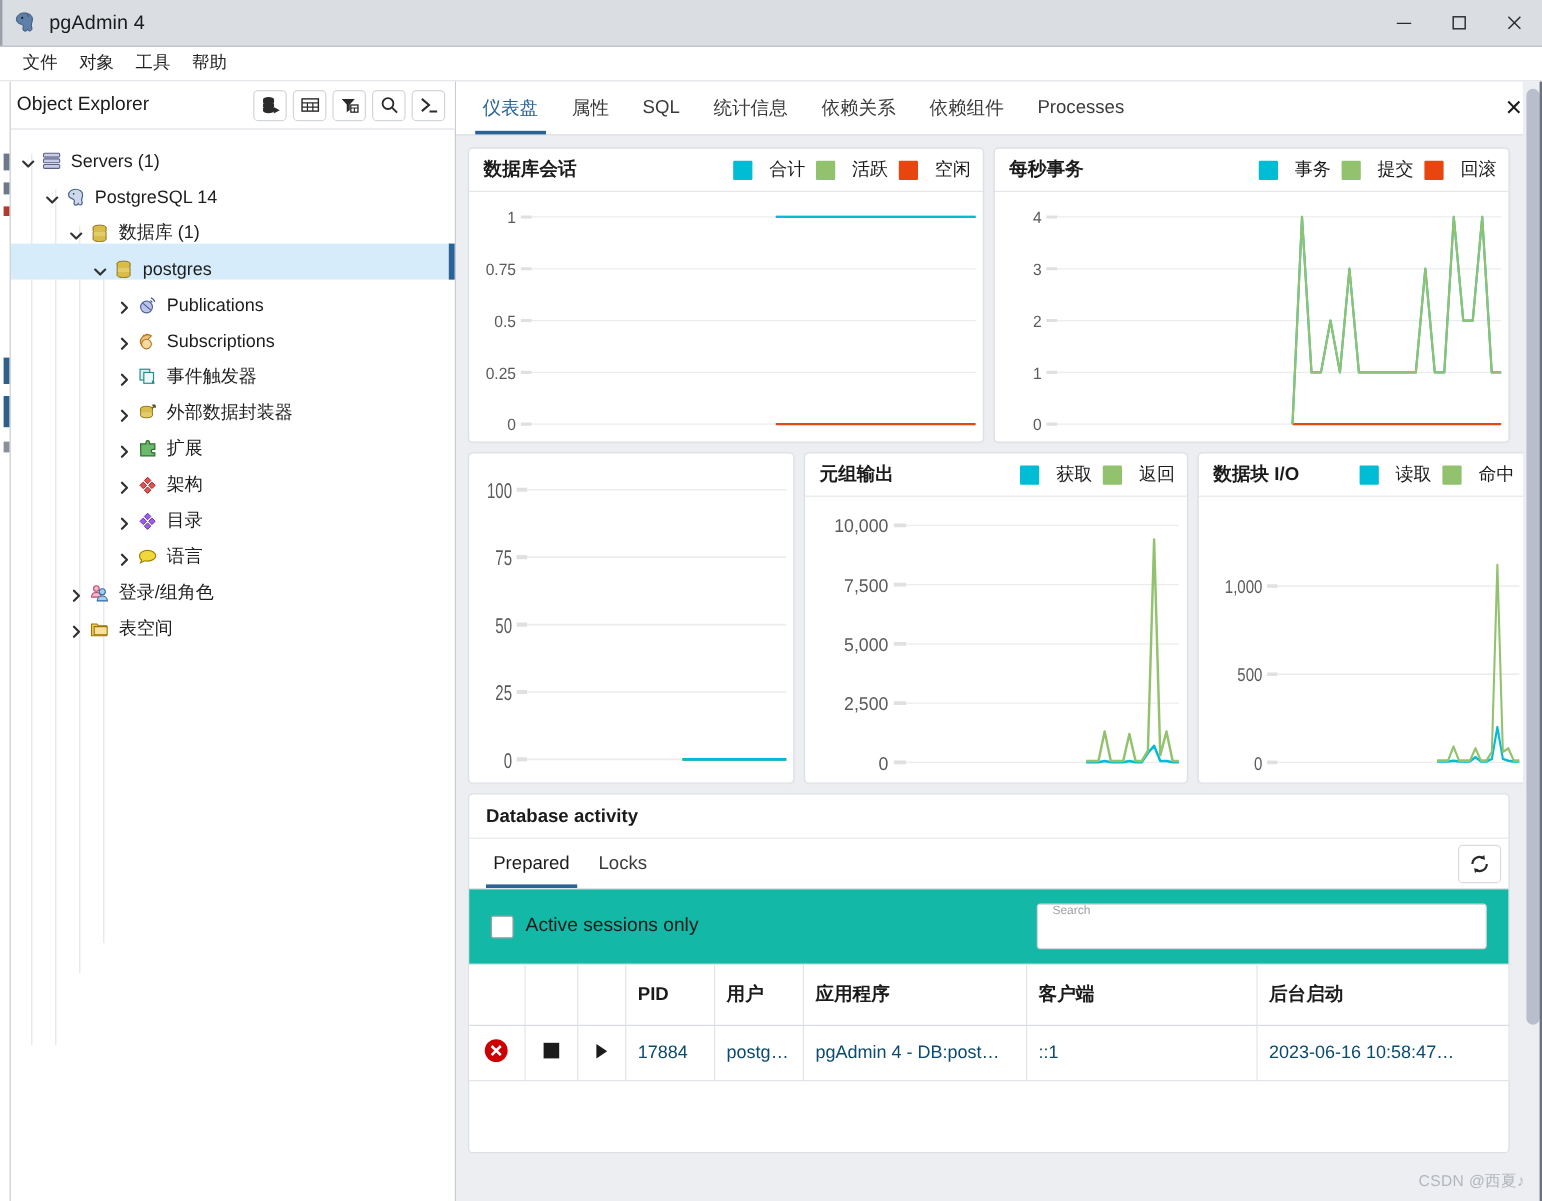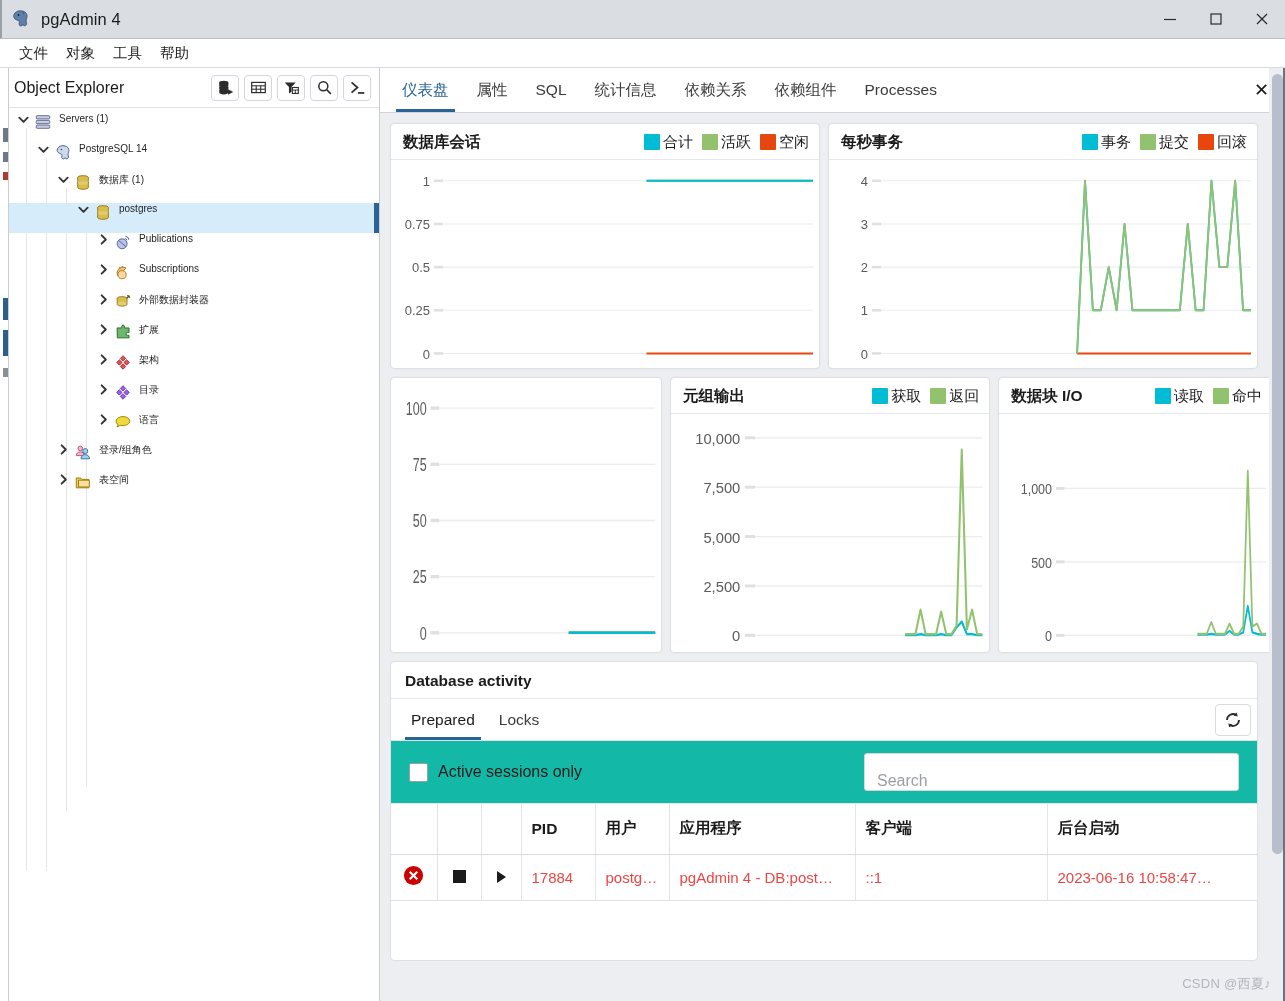--- a/index.html
+++ b/index.html
@@ -44,21 +44,21 @@
   }
   .sidebar-title { font-size: 16px; color: #1b1b1b; flex: 1 1 auto; }
   .tool-btns { display: flex; gap: 5px; }
   .tool-btn {
     width: 28px; height: 26px; border: 1px solid #d3d6da; border-radius: 4px; background: #fff;
     display: flex; align-items: center; justify-content: center;
   }
   .tool-btn svg { display: block; }
 
   .tree { flex: 1 1 auto; overflow: hidden; padding-top: 5px; position: relative; }
-  .tree-row { height: 30px; display: flex; align-items: flex-start; font-size: 10px; color: #1d1d1d; position: relative; white-space: nowrap; }
+  .tree-row { height: 30px; display: flex; align-items: flex-end; font-size: 15px; color: #1d1d1d; position: relative; white-space: nowrap; }
   .tree-row.sel { background: #d6ecfb; }
   .tree-row.sel::after { content: ""; position: absolute; right: 0; top: 0; bottom: 0; width: 5px; background: #2a6496; }
   .twisty { width: 18px; flex: 0 0 18px; display: flex; align-items: center; justify-content: center; color: #3b3b3b; }
   .twisty svg { display: block; }
   .node-ico { width: 22px; flex: 0 0 22px; display: flex; align-items: center; justify-content: center; margin-right: 5px; }
   .node-ico svg { display: block; }
   .guide { position: absolute; top: 0; bottom: 0; width: 1px; background: #e3e5e8; }
 
   .leftstrip { position: absolute; left: 0; top: 0; bottom: 0; width: 9px; }
   .leftstrip .bar { position: absolute; left: 0; width: 9px; }
@@ -83,50 +83,50 @@
   .card {
     background: #fff; border: 1px solid #dcdfe3; border-radius: 4px; display: flex; flex-direction: column;
     box-shadow: 0 0 0 1px rgba(0,0,0,0.01);
   }
   .card-head {
     display: flex; align-items: flex-start; padding: 8px 10px 6px 12px; border-bottom: 1px solid #e4e7ea;
     min-height: 36px; gap: 6px;
   }
   .card-title { font-size: 15.5px; font-weight: bold; color: #1b1b1b; line-height: 1.35; flex: 0 1 auto; }
   .legend { margin-left: auto; display: flex; gap: 9px; align-items: flex-start; flex-wrap: wrap; justify-content: flex-end; }
-  .legend-item { display: flex; align-items: flex-start; gap: 3px; font-size: 15px; color: #1b1b1b; line-height: 1.35; }
+  .legend-item { display: flex; align-items: flex-start; gap: 14px; font-size: 15px; color: #1b1b1b; line-height: 1.35; }
   .swatch { width: 16px; height: 16px; flex: 0 0 16px; border-radius: 1px; margin-top: 2px; }
   .chart-wrap { flex: 1 1 auto; position: relative; min-height: 0; }
   .chart-wrap svg { display: block; width: 100%; height: 100%; }
 
   
   .activity { background: #fff; border: 1px solid #dcdfe3; border-radius: 4px; display: flex; flex-direction: column; min-height: 0; flex: 1 1 auto; }
   .activity-head { padding: 10px 14px 8px 14px; font-size: 15.5px; font-weight: bold; color: #1b1b1b; border-bottom: 1px solid #e6e8eb; }
   .activity-tabs { display: flex; align-items: stretch; height: 42px; border-bottom: 1px solid #dfe2e6; padding-left: 8px; position: relative; }
   .atab { display: flex; align-items: center; padding: 0 12px; font-size: 15.5px; color: #3b3b3b; position: relative; }
   .atab.active { color: #1b1b1b; }
   .atab.active::after { content: ""; position: absolute; left: 6px; right: 6px; bottom: 0; height: 3px; background: #2a6496; }
   .refresh-btn { margin-left: auto; align-self: center; width: 36px; height: 32px; border: 1px solid #d8dbdf; border-radius: 4px; background: #fff; display: flex; align-items: center; justify-content: center; margin-right: 6px; }
 
   .filters { display: flex; align-items: center; padding: 12px 18px; border-bottom: 1px solid #e6e8eb; background: #14b8a6; }
   .chk-wrap { display: flex; align-items: center; gap: 10px; }
   .chk { width: 19px; height: 19px; border: 1px solid #9aa0a6; border-radius: 2px; background: #fff; }
   .chk-label { font-size: 16px; color: #1b1b1b; }
   .search-box {
     margin-left: auto; width: 375px; height: 38px; border: 1px solid #d4d7db; border-radius: 3px; background: #fff;
-    display: flex; align-items: flex-end; padding: 0 12px; font-size: 16px; color: #9b9fa5;
+    display: flex; align-items: flex-start; padding: 0 12px; font-size: 10px; color: #9b9fa5;
   }
 
   table.sessions { width: 100%; border-collapse: collapse; table-layout: fixed; background: #fff; }
   table.sessions th {
     text-align: left; font-size: 15.5px; font-weight: bold; color: #1b1b1b; padding: 12px 10px;
     border-right: 1px solid #e2e4e8; border-bottom: 1px solid #d8dbdf; background: #fff; height: 50px; vertical-align: middle;
   }
   table.sessions td {
-    font-size: 15px; color: #ef4444; padding: 10px; border-right: 1px solid #e2e4e8; border-bottom: 1px solid #e2e4e8;
+    font-size: 15px; color: #0c4a6e; padding: 10px; border-right: 1px solid #e2e4e8; border-bottom: 1px solid #e2e4e8;
     height: 46px; white-space: nowrap; overflow: hidden; text-overflow: ellipsis; vertical-align: middle;
   }
   td.ctr { text-align: center; padding: 0; }
   .stop-ico { display: inline-flex; align-items: center; justify-content: center; }
   .sq { display: inline-block; width: 13px; height: 13px; background: #1b1b1b; }
   .tri { display: inline-block; width: 0; height: 0; border-left: 9px solid #1b1b1b; border-top: 6px solid transparent; border-bottom: 6px solid transparent; }
 
   .watermark { position: absolute; right: 14px; bottom: 8px; font-size: 13px; color: #b2b6bc; font-family: "Liberation Sans", sans-serif; letter-spacing: .3px; }
 
   
@@ -321,20 +321,36 @@
                 </svg>
               </span>
               <span class="node-ico">
                 <svg width="18" height="18" viewBox="0 0 20 20">
                   <path d="M4.5 14.5a6.5 6.5 0 0 1 9-9l-9 9z" fill="#f2c179" stroke="#b0761c" stroke-width="1"></path>
                   <circle cx="9" cy="13" r="4.5" fill="#f7d9a3" stroke="#b0761c" stroke-width="1"></circle>
                   <path d="M6 4.5l.8 1.6M9.2 3.3l.2 1.8" stroke="#b0761c" stroke-width="1.1"></path>
                 </svg>
               </span>
               <span>Subscriptions</span>
+            </div>
+            <div class="tree-row">
+              <span style="flex: 0 0 94px;"></span>
+              <span class="twisty">
+                <svg width="13" height="13" viewBox="0 0 14 14">
+                  <polyline points="5,2.5 9.5,7 5,11.5" fill="none" stroke="#333" stroke-width="2" stroke-linecap="round" stroke-linejoin="round"></polyline>
+                </svg>
+              </span>
+              <span class="node-ico">
+                <svg width="18" height="18" viewBox="0 0 20 20">
+                  <rect x="3" y="3" width="9" height="10" fill="#d5f0ee" stroke="#2e8b87" stroke-width="1.1"></rect>
+                  <rect x="6.5" y="6" width="9" height="10" fill="#e9faf8" stroke="#2e8b87" stroke-width="1.1"></rect>
+                  <path d="M14 13l3 3-3 0z" fill="#2e8b87"></path>
+                </svg>
+              </span>
+              <span>事件触发器</span>
             </div>
             <div class="tree-row">
               <span style="flex: 0 0 94px;"></span>
               <span class="twisty">
                 <svg width="13" height="13" viewBox="0 0 14 14">
                   <polyline points="5,2.5 9.5,7 5,11.5" fill="none" stroke="#333" stroke-width="2" stroke-linecap="round" stroke-linejoin="round"></polyline>
                 </svg>
               </span>
               <span class="node-ico">
                 <svg width="18" height="18" viewBox="0 0 20 20">

